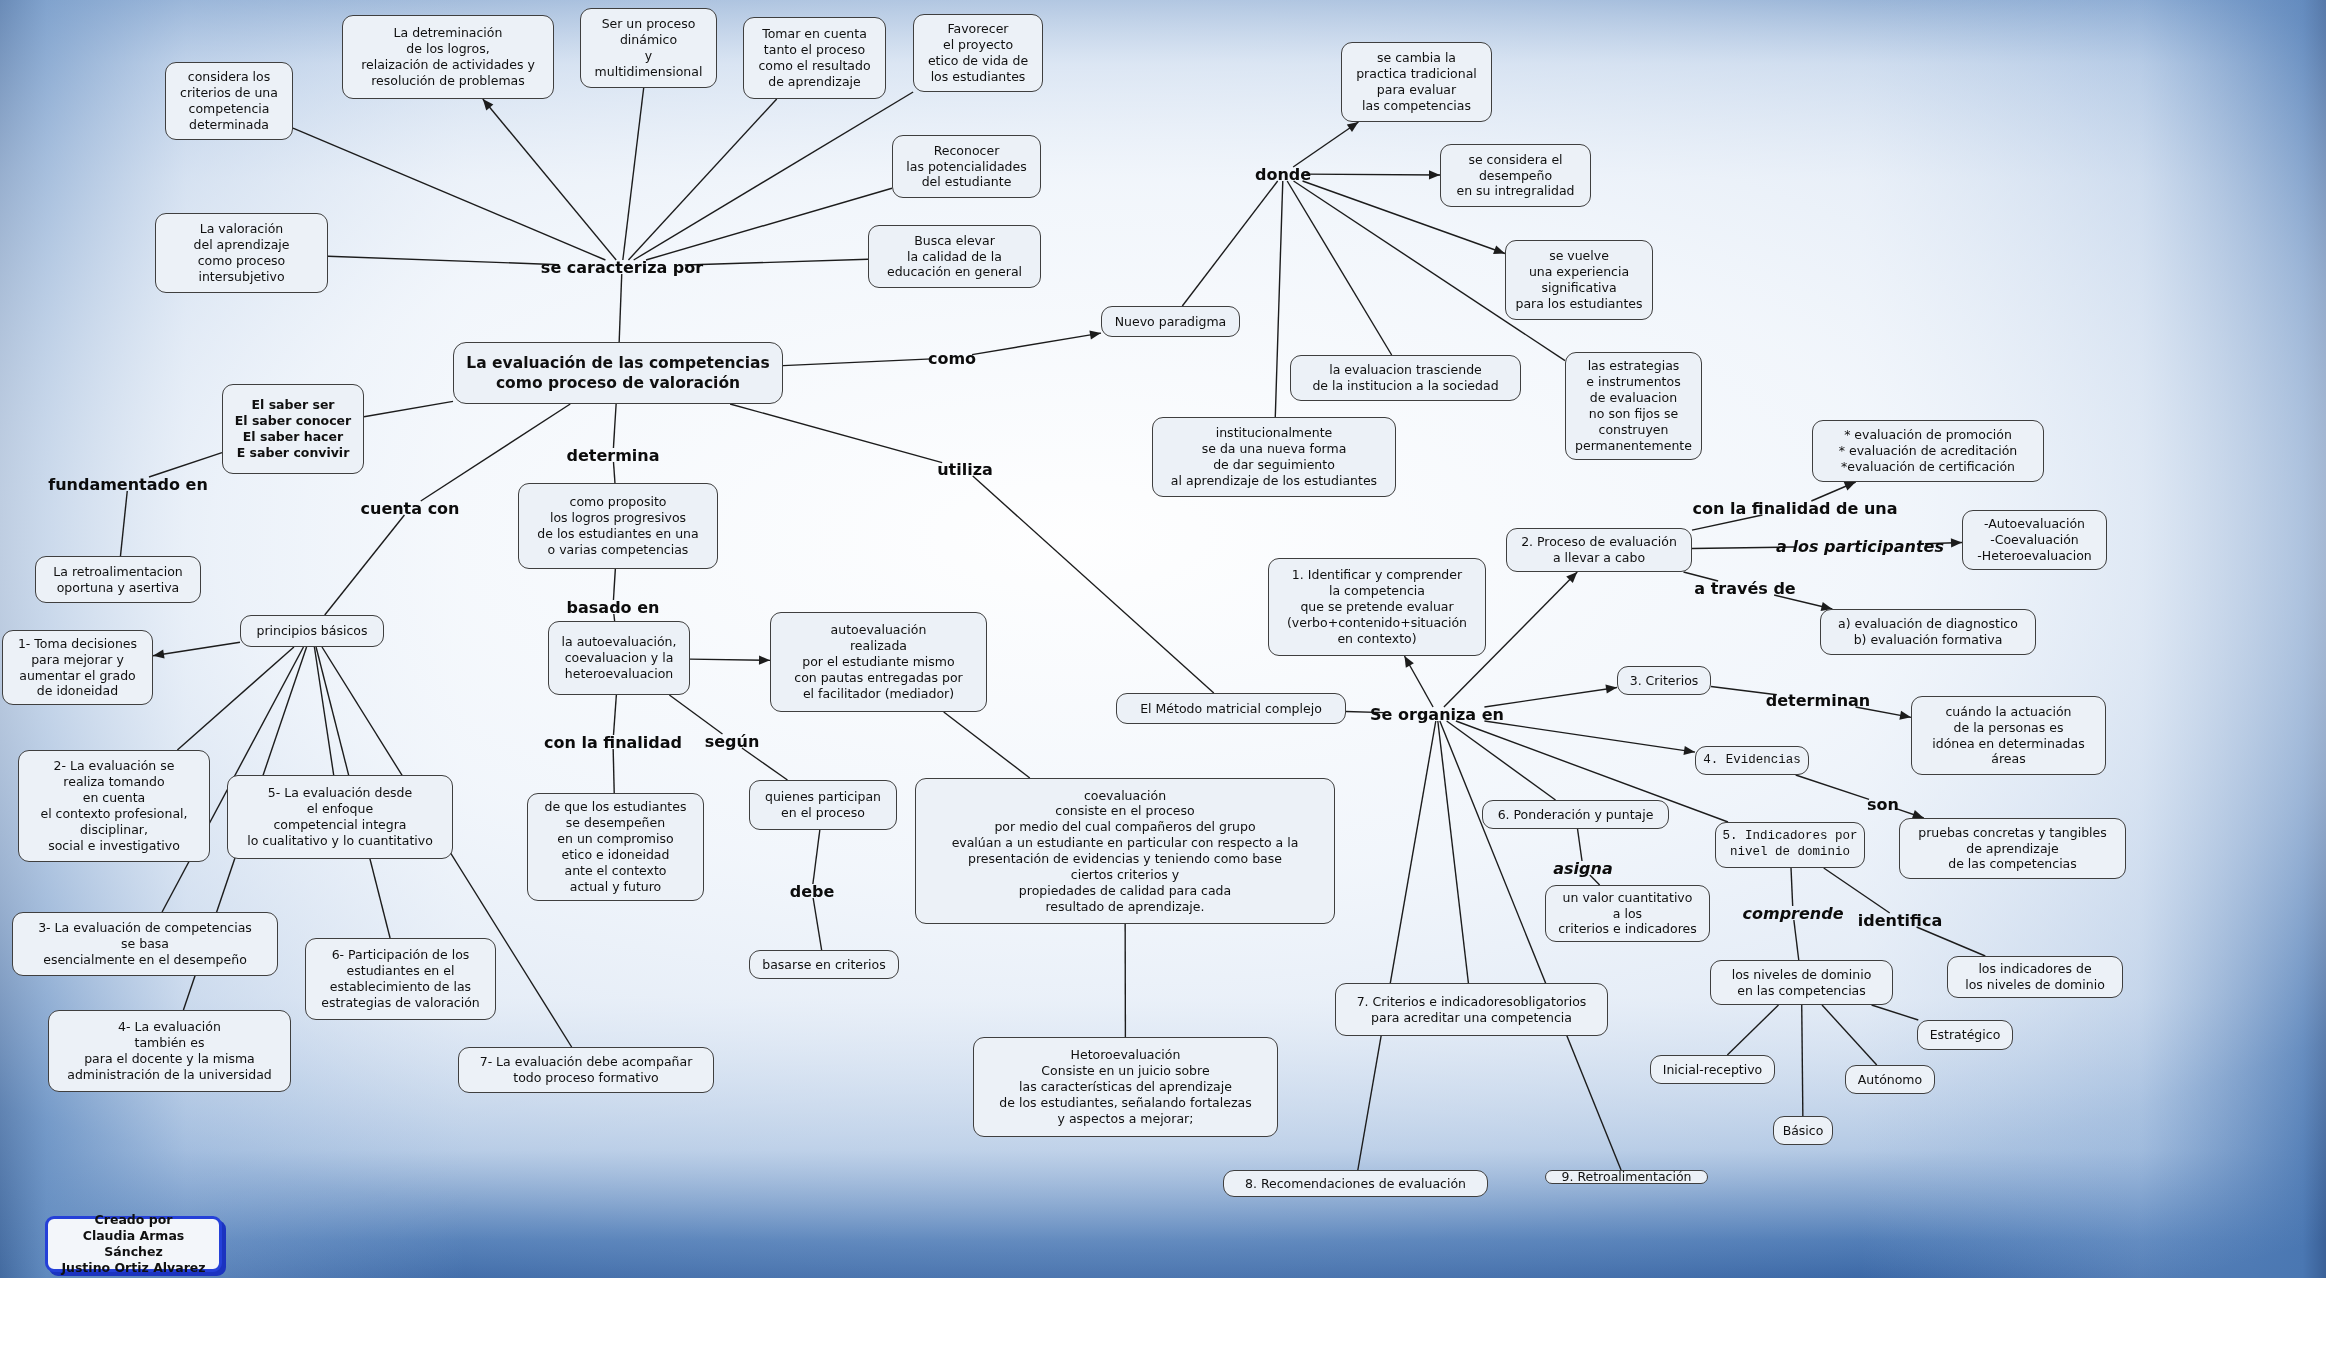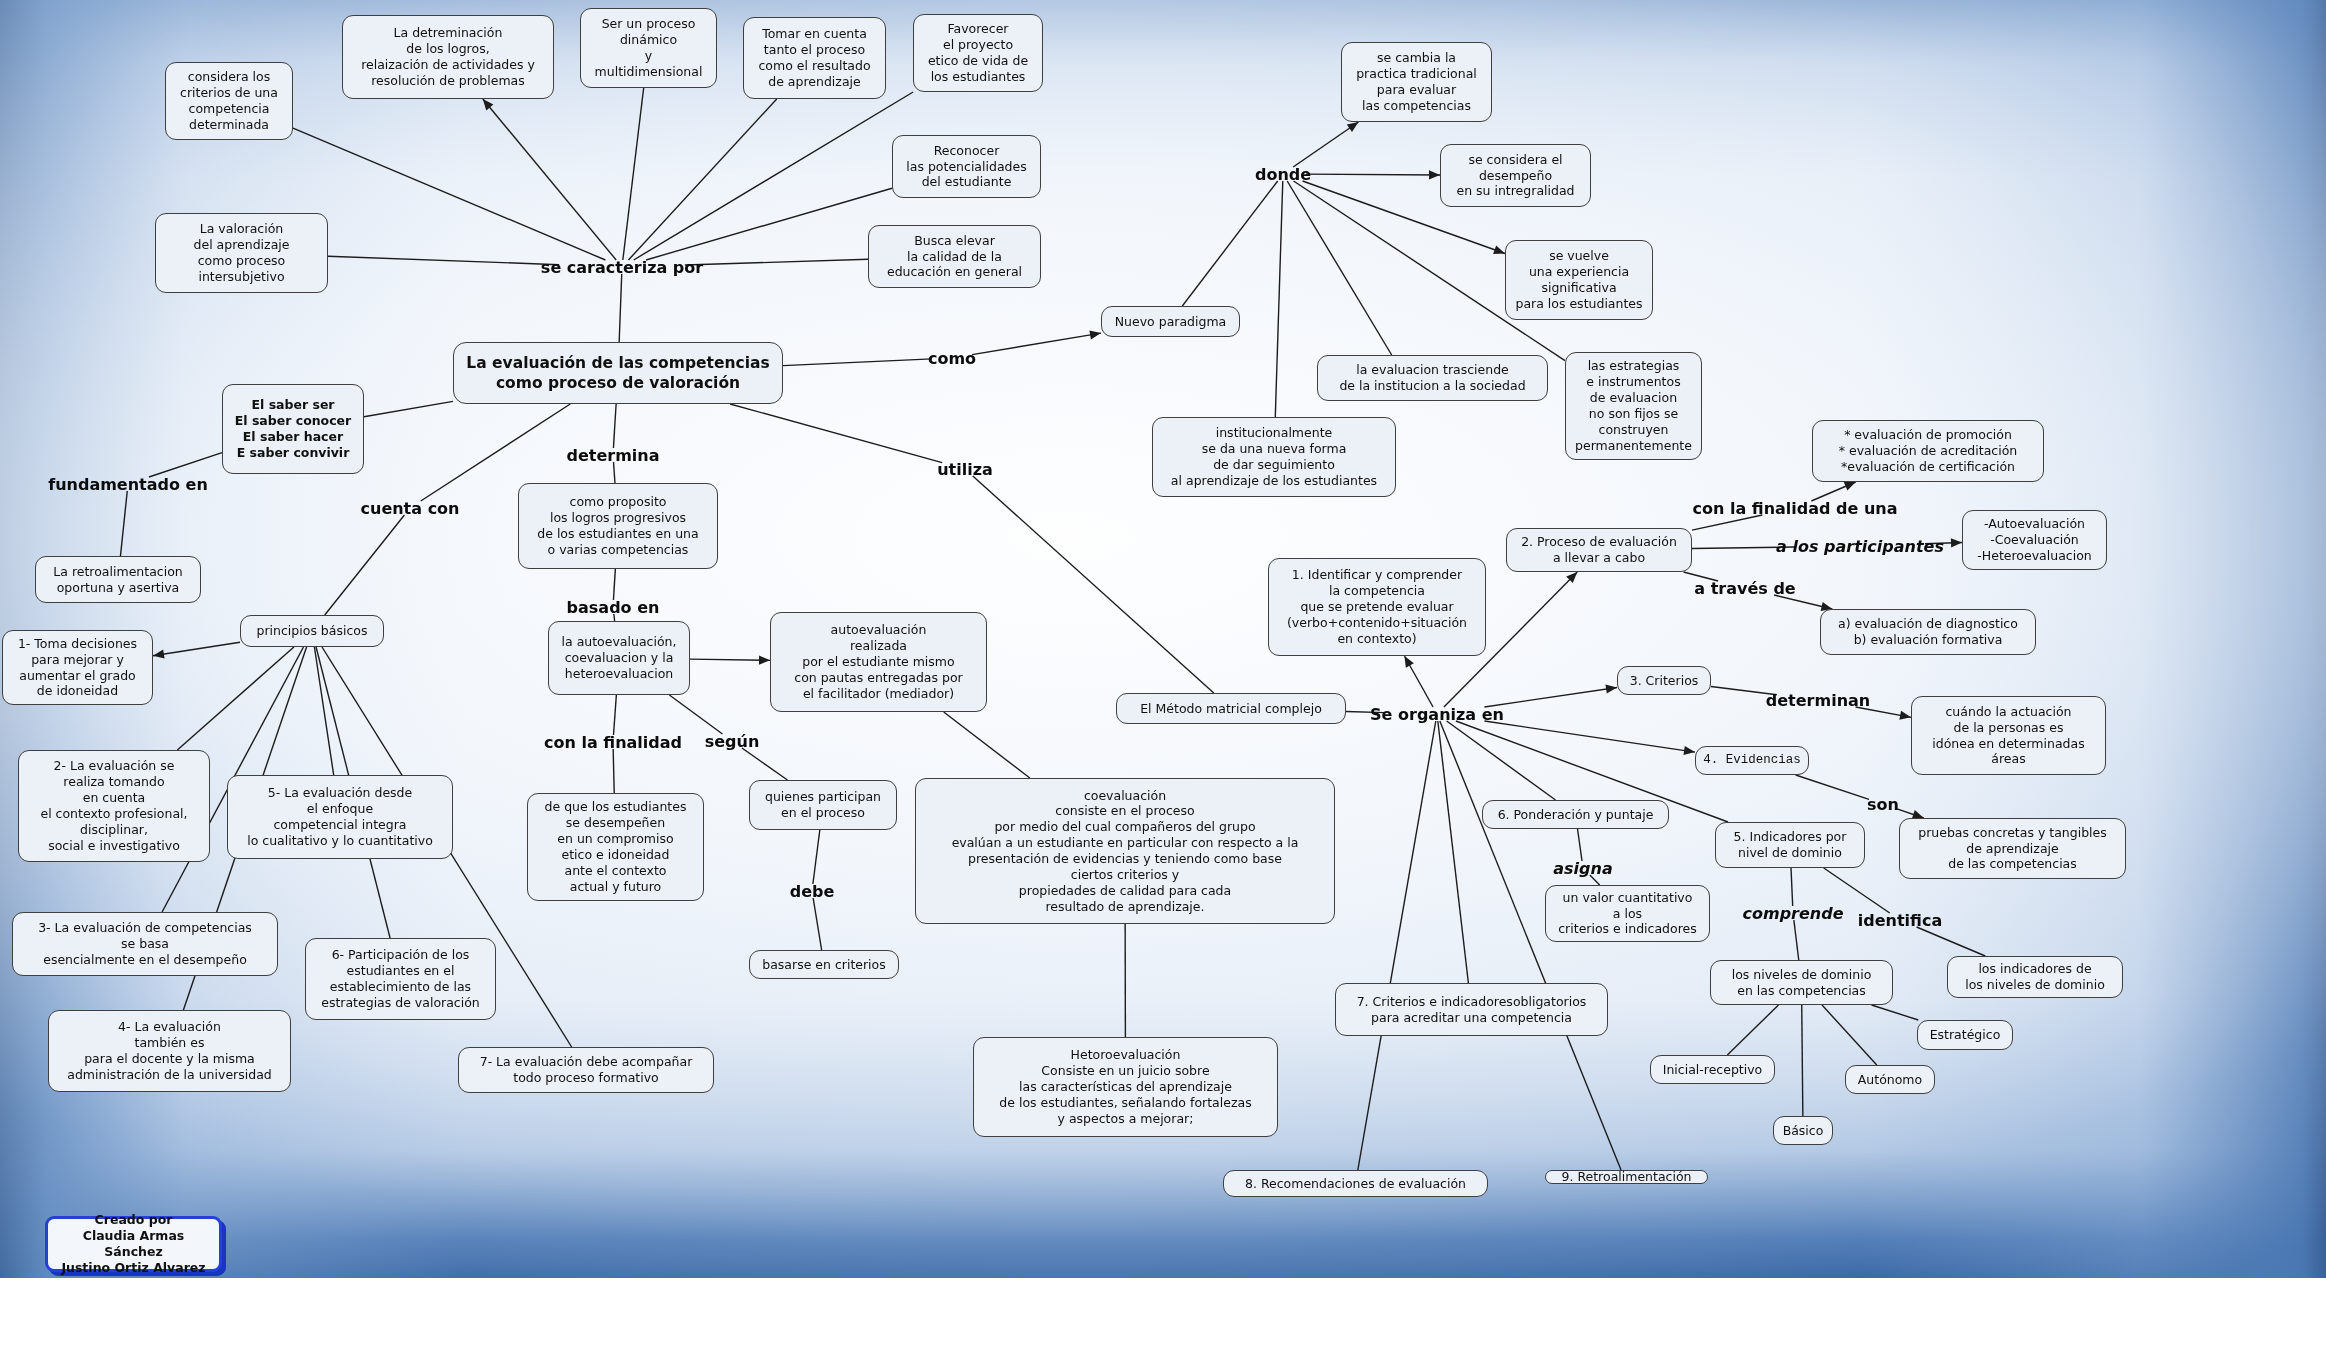--- a/index.html
+++ b/index.html
@@ -227,21 +227,21 @@
 practica tradicional
 para evaluar
 las competencias</div>
         <div class="node" id="n-seconsidera" style="left: 1440px; top: 144px; width: 151px; height: 63px;">se considera el
 desempeño
 en su intregralidad</div>
         <div class="node" id="n-sevuelve" style="left: 1505px; top: 240px; width: 148px; height: 80px;">se vuelve
 una experiencia
 significativa
 para los estudiantes</div>
-        <div class="node" id="n-trasciende" style="left: 1290px; top: 355px; width: 231px; height: 46px; margin-left: 27px;">la evaluacion trasciende
+        <div class="node" id="n-trasciende" style="left: 1290px; top: 355px; width: 231px; height: 46px;">la evaluacion trasciende
 de la institucion  a la sociedad</div>
         <div class="node" id="n-estrategias" style="left: 1565px; top: 352px; width: 137px; height: 108px;">las estrategias
 e instrumentos
 de evaluacion
 no son fijos se
 construyen
 permanentemente</div>
         <div class="node" id="n-institucional" style="left: 1152px; top: 417px; width: 244px; height: 80px;">institucionalmente
 se da una nueva forma
 de dar seguimiento
@@ -262,21 +262,21 @@
 (verbo+contenido+situación
 en contexto)</div>
         <div class="node" id="n-metodo" style="left: 1116px; top: 693px; width: 230px; height: 31px;">El Método matricial complejo</div>
         <div class="node" id="n-criterios3" style="left: 1617px; top: 666px; width: 94px; height: 29px;">3. Criterios</div>
         <div class="node" id="n-cuando" style="left: 1911px; top: 696px; width: 195px; height: 79px;">cuándo la actuación
 de la personas es
 idónea en determinadas
 áreas</div>
         <div class="node" id="n-evidencias4" style="left: 1695px; top: 746px; width: 114px; height: 29px; font-family: Liberation Mono, monospace;">4.  Evidencias</div>
         <div class="node" id="n-ponderacion6" style="left: 1482px; top: 800px; width: 187px; height: 29px;">6. Ponderación y puntaje</div>
-        <div class="node" id="n-indicadores5" style="left: 1715px; top: 822px; width: 150px; height: 46px;">5. Indicadores por
+        <div class="node" id="n-indicadores5" style="left: 1715px; top: 822px; width: 150px; height: 46px; font-family: Liberation Mono, monospace;">5. Indicadores por
 nivel de dominio</div>
         <div class="node" id="n-pruebas" style="left: 1899px; top: 818px; width: 227px; height: 61px;">pruebas concretas y tangibles
 de aprendizaje
 de las competencias</div>
         <div class="node" id="n-unvalor" style="left: 1545px; top: 885px; width: 165px; height: 57px;">un valor cuantitativo
 a los
 criterios e indicadores</div>
         <div class="node" id="n-criterios7" style="left: 1335px; top: 983px; width: 273px; height: 53px;">7.  Criterios e indicadoresobligatorios
 para acreditar una competencia</div>
         <div class="node" id="n-niveles" style="left: 1710px; top: 960px; width: 183px; height: 45px;">los niveles de dominio

